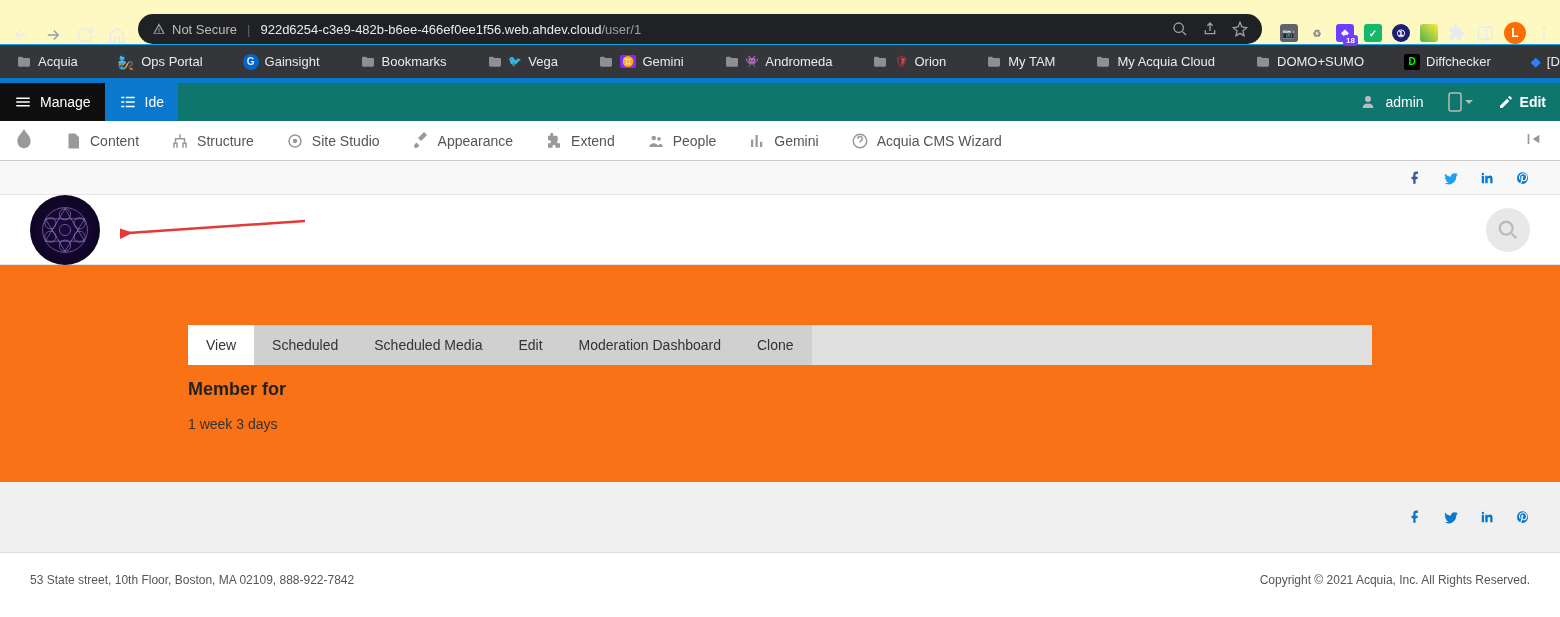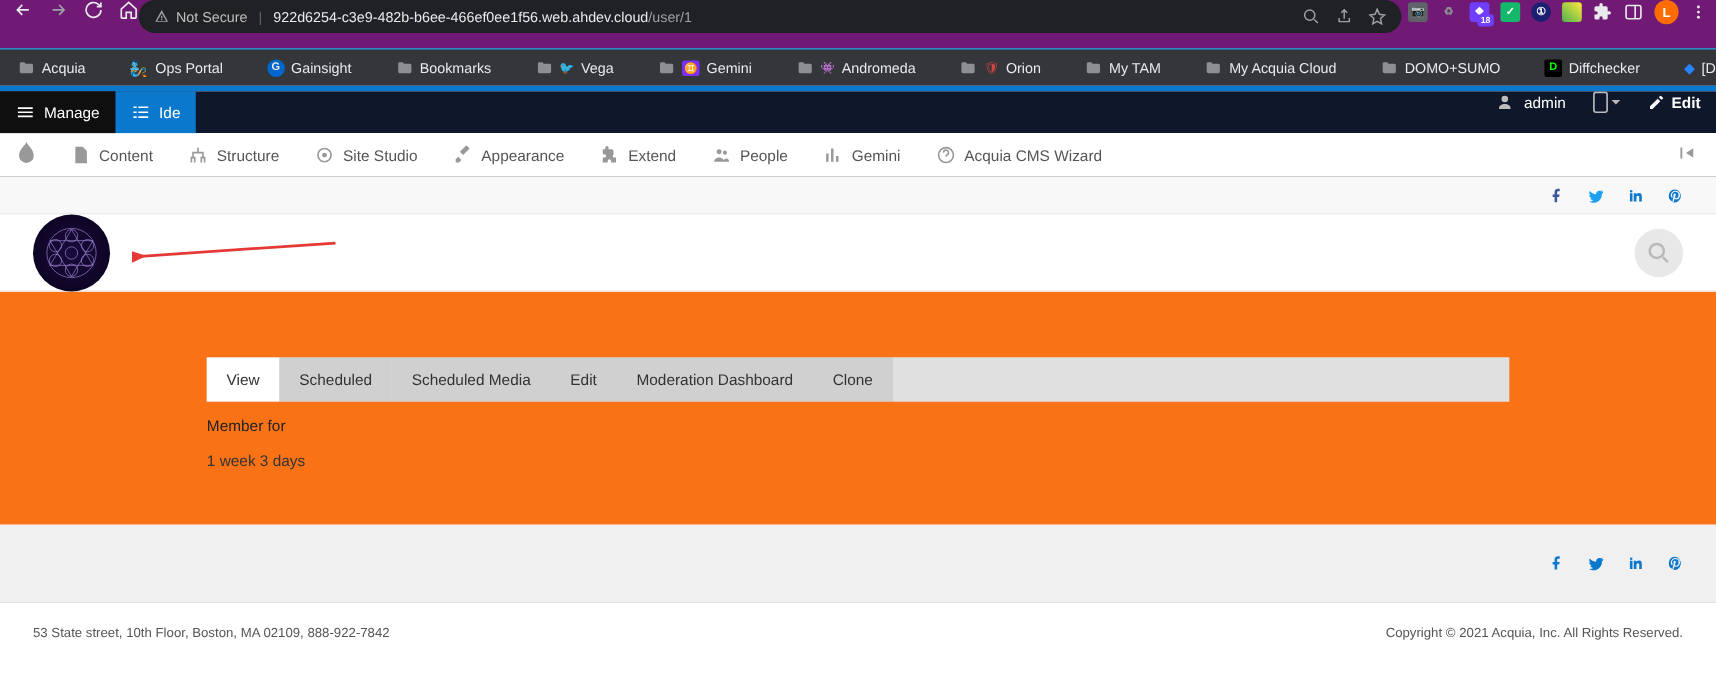--- a/index.html
+++ b/index.html
@@ -1,19 +1,19 @@
 <!DOCTYPE html>
 <html><head>
 <meta charset="utf-8">
 <style>
   * { box-sizing: border-box; margin: 0; padding: 0; }
   body { font-family: -apple-system, BlinkMacSystemFont, "Segoe UI", Arial, sans-serif; background: #fff; width: 1560px; }
 
   
-  .browser-bar { background: #701a75; height: 44px; display: flex; align-items: flex-start; padding: 0 8px; }
+  .browser-bar { background: #fef9c3; height: 44px; display: flex; align-items: flex-end; padding: 0 8px; gap: 12px; }
   .nav-arrows { display: flex; gap: 14px; align-items: center; padding-left: 4px; }
   .nav-ico { width: 18px; height: 18px; color: #9aa0a6; cursor: pointer; }
   .nav-ico.enabled { color: #e8eaed; }
   .addr-box { flex: 1; background: #202124; height: 30px; border-radius: 16px; display: flex; align-items: center; padding: 0 14px; gap: 10px; color: #9aa0a6; font-size: 13px; }
   .addr-box .secure { display:flex; align-items:center; gap:6px; color:#bdbdbd;}
   .addr-box .divider { color:#5f6368;}
   .addr-host { color:#e8eaed; }
   .addr-path { color:#9aa0a6; }
   .addr-right { display:flex; gap:14px; align-items:center; margin-left:auto; }
   .ext-icons { display:flex; gap:10px; align-items:center; padding-left:6px; }
@@ -25,21 +25,21 @@
   
   .bookmark-bar { background:#35363a; height:34px; border-top:1px solid #0ea5e9; display:flex; align-items:center; padding:0 6px; gap:20px; font-size:13px; color:#e8eaed;}
   .bm { display:flex; align-items:center; gap:6px; padding:4px 10px; border-radius:4px; cursor:pointer; white-space:nowrap;}
   .bm svg { width:16px; height:16px; }
   .bm-right { margin-left:auto; display:flex; align-items:center; gap:8px;}
 
   
   .accent-line { height:5px; background:#0a78cd; }
 
   
-  .admin-top { background:#0f172a; height:38px; display:flex; align-items:flex-start; color:#fff; font-size:14px;}
+  .admin-top { background:#0f766e; height:38px; display:flex; align-items:center; color:#fff; font-size:14px;}
   .admin-top .item { display:flex; align-items:center; gap:8px; padding:0 14px; height:100%; cursor:pointer;}
   .admin-top .item.manage { background:#0f0f0f;}
   .admin-top .item.ide { background:#0a78cd;}
   .admin-top .right { margin-left:auto; display:flex; align-items:center;}
   .admin-top .right .item { font-weight:500;}
   .phone-ico { display:flex; align-items:center; gap:2px; padding:0 10px;}
   .edit-btn { display:flex; align-items:center; gap:6px; padding:0 14px; font-weight:600;}
 
   
   .admin-sec { background:#fff; border-bottom:1px solid #ccc; height:40px; display:flex; align-items:center; color:#555; font-size:14px;}
@@ -61,21 +61,21 @@
   .logo-circle svg { width:56px; height:56px; }
   .arrow-annot { position:absolute; left:120px; top:18px; }
   .search-circle { margin-left:auto; width:44px; height:44px; border-radius:50%; background:#e8e8e8; display:flex; align-items:center; justify-content:center; color:#bababa;}
 
   
   .content-wrap { padding: 60px 188px 50px 188px; background:#f97316;}
   .tabs { display:flex; background:#e0e0e0;}
   .tab { padding:12px 18px; font-size:14px; color:#333; cursor:pointer; background:#d0d0d0;}
   .tab.active { background:#fff;}
   .tab.fill { flex:1; background:#e0e0e0; cursor:default;}
-  .member-h { font-size:14px; font-weight:400; margin-top:14px; color:#222;}
+  .member-h { font-size:18px; font-weight:700; margin-top:14px; color:#222;}
   .member-v { font-size:14px; margin-top:16px; color:#333;}
 
   
   .footer-social { background:#f0f0f0; height:70px; display:flex; align-items:center; justify-content:flex-end; gap:22px; padding:0 30px;}
   .footer-social a { color:#0a78cd; display:flex;}
 
   
   .footer-legal { background:#fff; border-top:1px solid #ddd; padding:20px 30px; display:flex; font-size:12px; color:#555;}
   .footer-legal .right { margin-left:auto;}
 

